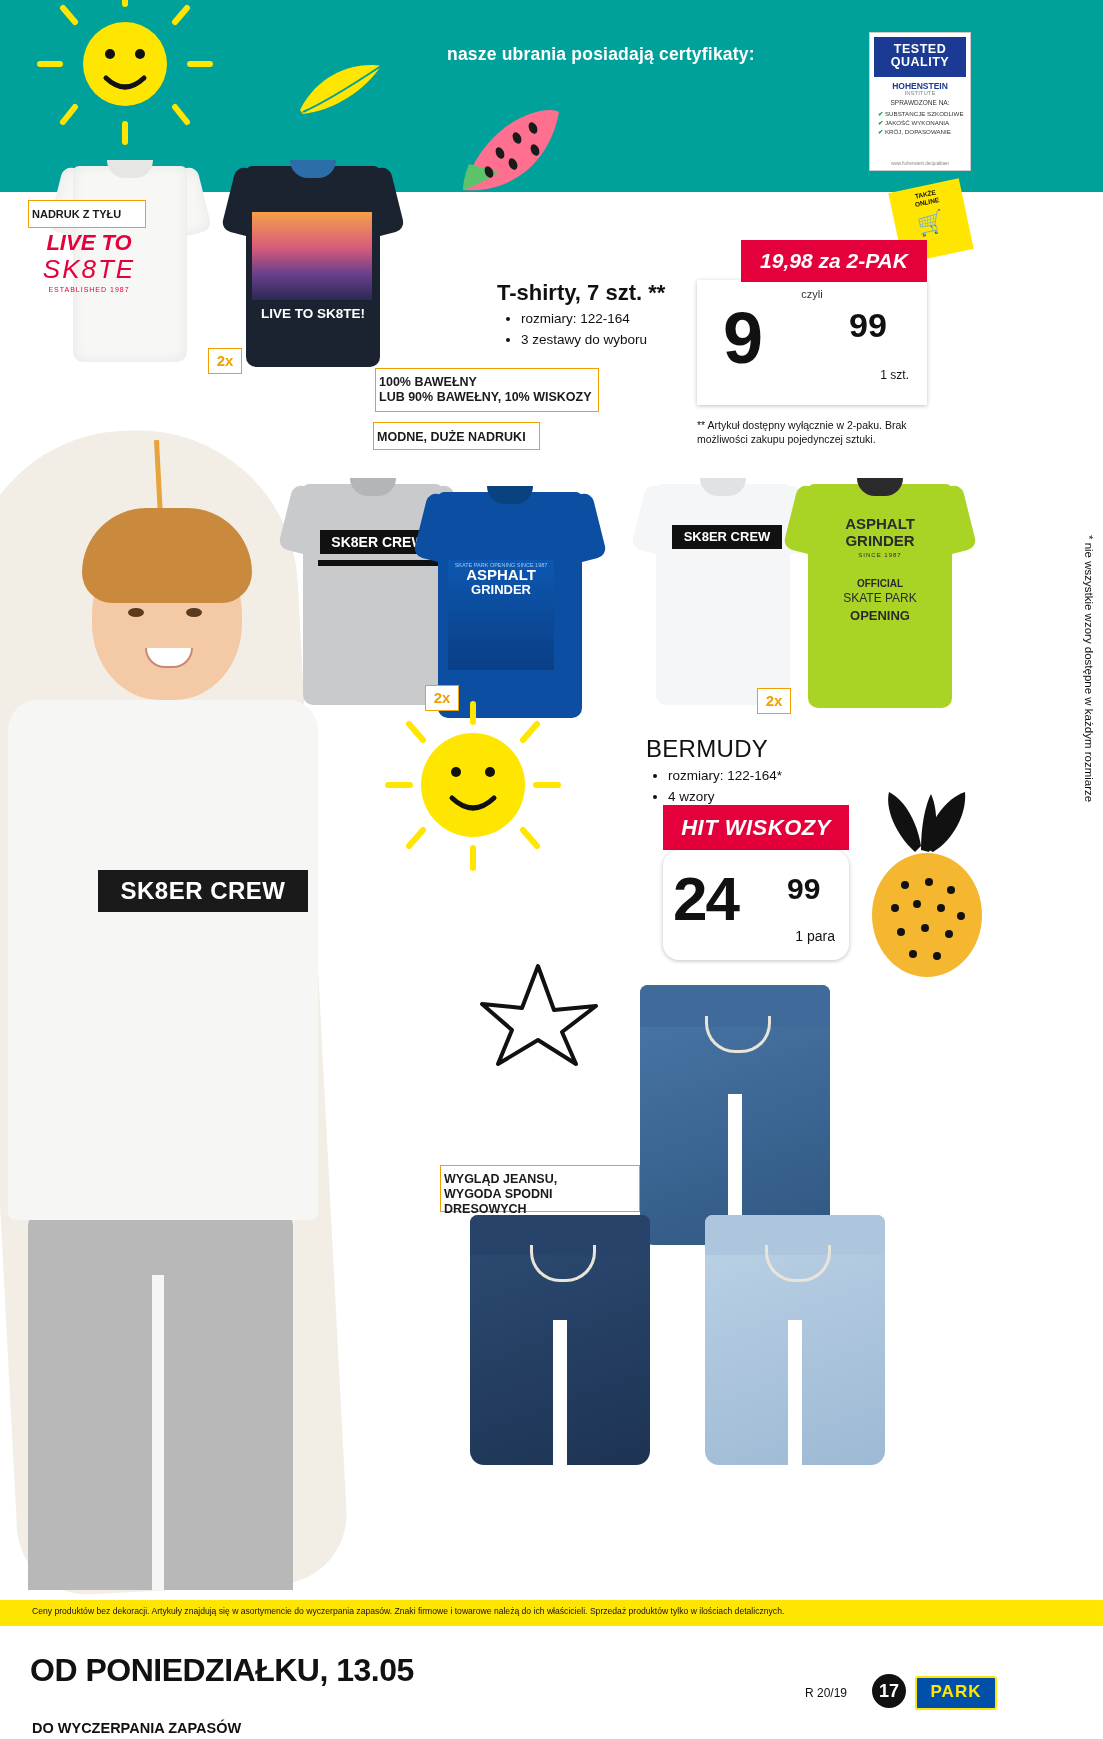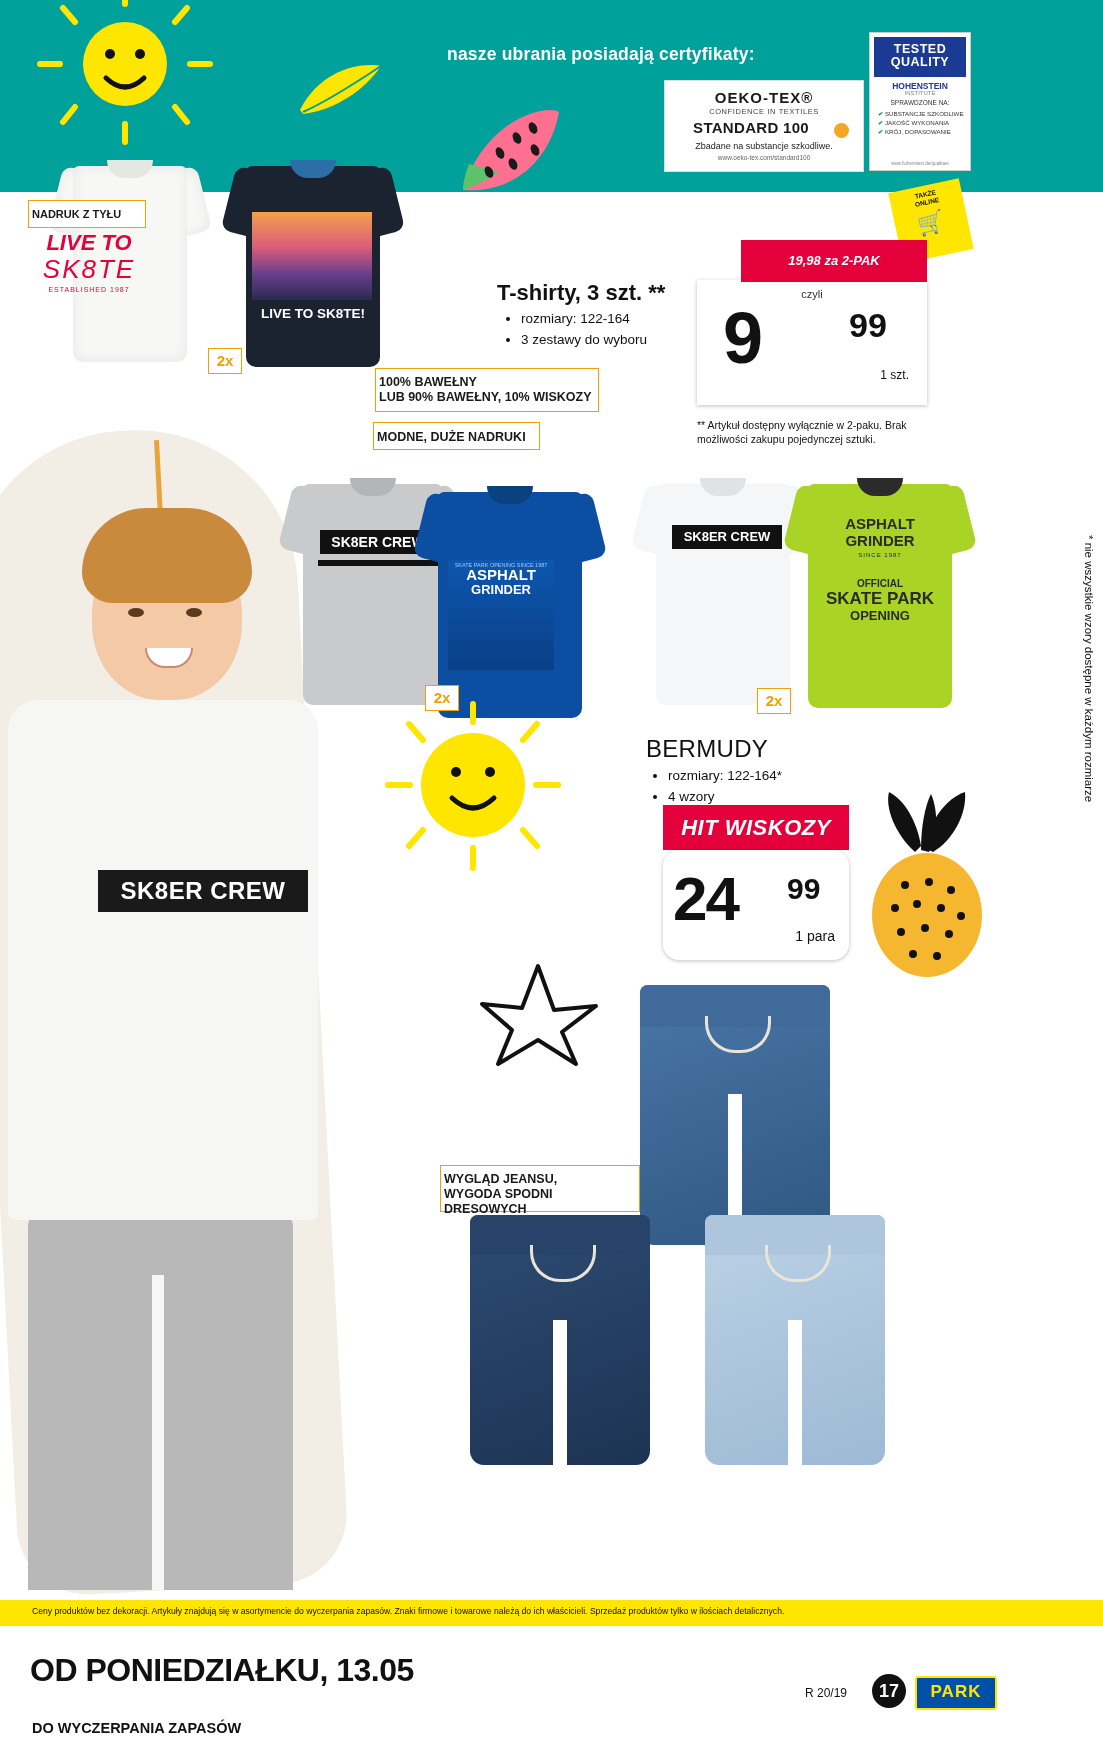--- a/index.html
+++ b/index.html
@@ -74,21 +74,21 @@
   .bullets ul{margin:0;padding-left:16px;list-style:disc;}
   .tshirt-bullets{left:505px;top:308px;width:260px;}
 
   .bermudy-title{position:absolute;left:646px;top:735px;font-size:24px;font-weight:normal;color:#111;letter-spacing:.3px;}
   .bermudy-bullets{left:652px;top:765px;width:260px;}
 
   
   .pricecard1{position:absolute;left:697px;top:280px;width:230px;height:125px;background:#fff;
     box-shadow:0 1px 4px rgba(0,0,0,.25);}
   .ribbon1{position:absolute;left:741px;top:240px;width:186px;height:42px;background:#e4003a;
-    color:#fff;font-size:13px;font-weight:bold;font-style:italic;text-align:center;line-height:42px;}
+    color:#fff;font-size:21px;font-weight:bold;font-style:italic;text-align:center;line-height:42px;}
   .czyli{position:absolute;left:0;top:8px;width:230px;text-align:center;font-size:11px;color:#333;}
   .bigprice1{position:absolute;left:26px;top:22px;font-size:72px;font-weight:bold;color:#111;letter-spacing:-2px;line-height:72px;}
   .cents1{position:absolute;left:152px;top:26px;font-size:34px;font-weight:bold;color:#111;}
   .unit1{position:absolute;left:0;top:88px;width:212px;text-align:right;font-size:12px;color:#111;}
 
   .footnote1{position:absolute;left:697px;top:418px;width:250px;font-size:10.5px;color:#111;line-height:14px;}
 
   
   .ribbon2{position:absolute;left:663px;top:805px;width:186px;height:45px;background:#e4003a;
     color:#fff;font-size:22px;font-weight:bold;font-style:italic;text-align:center;line-height:45px;letter-spacing:.5px;}
@@ -173,21 +173,21 @@
   .pat-print{left:672px;top:525px;width:110px;height:24px;font-size:13px;line-height:24px;}
 
   
   .tee-green{left:790px;top:470px;width:180px;height:238px;}
   .tee-green .body,.tee-green .sl-l,.tee-green .sl-r{background:#a9d426;}
   .tee-green .collar{background:#2b2b2b;}
   .green-print{position:absolute;left:805px;top:515px;width:150px;text-align:center;}
   .green-print .g1{font-size:15px;font-weight:bold;color:#2b2b2b;line-height:17px;}
   .green-print .g2{font-size:6px;color:#2b2b2b;letter-spacing:1px;margin-top:3px;}
   .green-print .g3{font-size:10px;font-weight:bold;color:#2b2b2b;margin-top:20px;}
-  .green-print .g4{font-size:17px;font-weight:bold;color:#2b2b2b;line-height:19px;}
+  .green-print .g4{font-size:12px;font-weight:normal;color:#2b2b2b;line-height:19px;}
   .green-print .g5{font-size:13px;font-weight:bold;color:#2b2b2b;}
 
   
   .boy{position:absolute;left:0px;top:500px;width:330px;height:1090px;}
   .boy-head{position:absolute;left:92px;top:30px;width:150px;height:170px;border-radius:50% 50% 45% 45%;background:#f4c9a6;}
   .boy-hair{position:absolute;left:82px;top:8px;width:170px;height:95px;border-radius:85px 85px 40px 40px;background:#c98a3e;}
   .boy-eye-l{position:absolute;left:128px;top:108px;width:16px;height:9px;border-radius:50%;background:#5b3a1d;}
   .boy-eye-r{position:absolute;left:186px;top:108px;width:16px;height:9px;border-radius:50%;background:#5b3a1d;}
   .boy-mouth{position:absolute;left:145px;top:148px;width:44px;height:18px;border-radius:0 0 22px 22px;background:#fff;border:2px solid #c98776;border-top:none;}
   .boy-shirt{position:absolute;left:8px;top:200px;width:310px;height:520px;background:#f6f7f5;border-radius:30px 30px 8px 8px;}
@@ -233,28 +233,20 @@
     </g>
   </svg>
 
   <svg class="leaf-top" viewBox="0 0 90 60">
     <path d="M5 50 C25 10 65 2 86 6 C70 30 40 50 8 54 Z" fill="#ffe600"></path>
     <path d="M8 52 C35 40 65 20 86 6" stroke="#00a19a" stroke-width="2" fill="none"></path>
   </svg>
 
   <div class="cert-title">nasze ubrania posiadają certyfikaty:</div>
 
-  <div class="oeko">
-    <div class="ot-l1">OEKO-TEX®</div>
-    <div class="ot-l2">CONFIDENCE IN TEXTILES</div>
-    <div class="ot-l3">STANDARD 100</div>
-    <div class="oeko-dot"></div>
-    <div class="ot-l4">Zbadane na substancje szkodliwe.</div>
-    <div class="ot-l5">www.oeko-tex.com/standard100</div>
-  </div>
 
   <div class="tq">
     <div class="tq-head">TESTED QUALITY</div>
     <div class="tq-b1">HOHENSTEIN</div>
     <div class="tq-b2">INSTITUTE</div>
     <div class="tq-b3">SPRAWDZONE NA:</div>
     <div class="tq-list">
       <div><span class="chk">✔</span> <span>SUBSTANCJE SZKODLIWE</span></div>
       <div><span class="chk">✔</span> <span>JAKOŚĆ WYKONANIA</span></div>
       <div><span class="chk">✔</span> <span>KRÓJ, DOPASOWANIE</span></div>
@@ -314,21 +306,21 @@
     <div class="sl-r"></div>
     <div class="body"></div>
     <div class="collar"></div>
   </div>
   <div class="navy-photo"></div>
   <div class="navy-caption">LIVE TO SK8TE!</div>
 
   <div class="callout c-nadruk">NADRUK Z TYŁU</div>
   <div class="badge2x" style="left:208px;top:348px;">2x</div>
 
-  <div class="tshirt-title">T-shirty, 3 szt. **</div>
+  <div class="tshirt-title">T-shirty, 7 szt. **</div>
   <div class="bullets tshirt-bullets">
     <ul>
       <li>rozmiary: 122-164</li>
       <li>3 zestawy do wyboru</li>
     </ul>
   </div>
 
   <div class="pricecard1">
     <div class="czyli">czyli</div>
     <div class="bigprice1">9</div>

